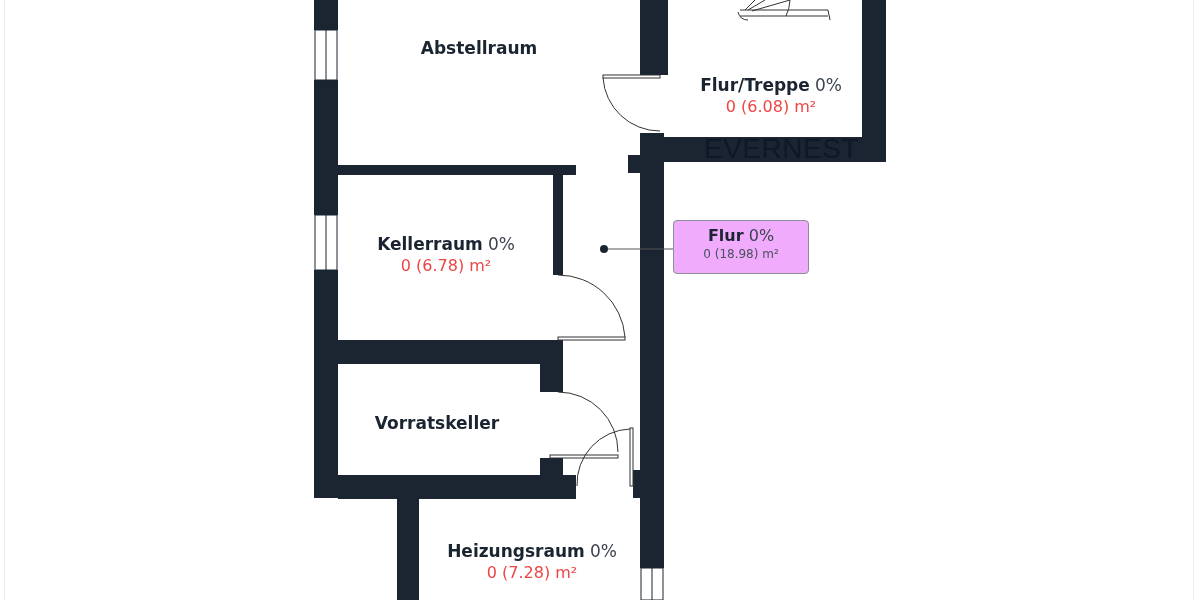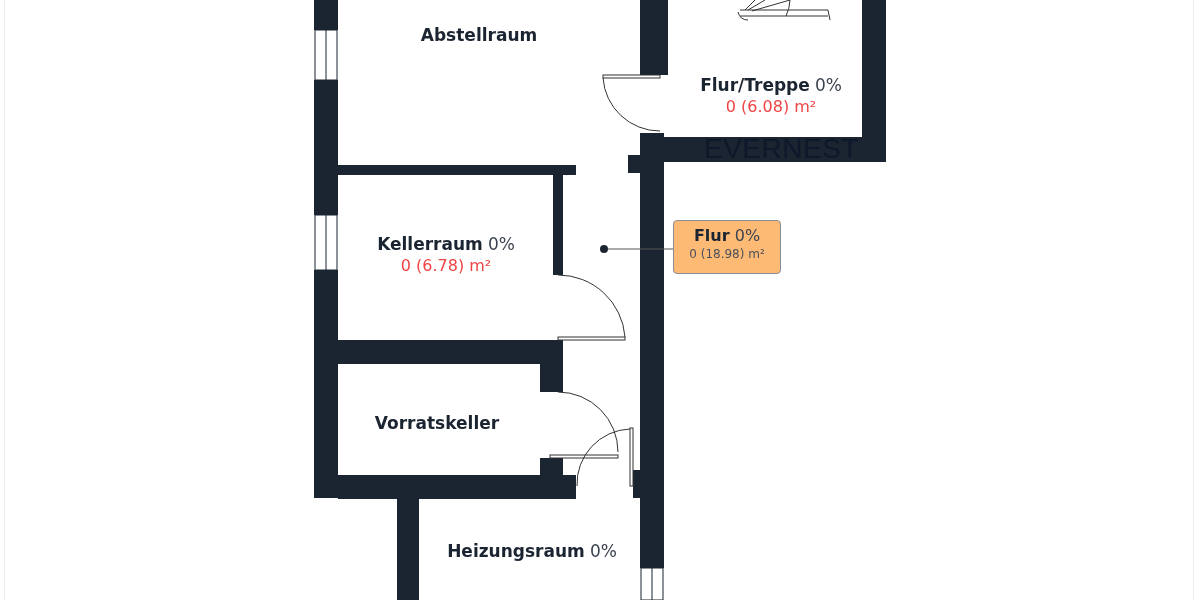--- a/index.html
+++ b/index.html
@@ -3,21 +3,21 @@
 <meta charset="utf-8">
 <style>
   html,body{margin:0;padding:0;background:#fff;}
   body{width:1200px;height:600px;position:relative;overflow:hidden;font-family:"DejaVu Sans","Liberation Sans",sans-serif;}
   .frame{position:absolute;left:4px;top:0;width:1190px;height:600px;border-left:1px solid #ececec;border-right:1px solid #ececec;box-sizing:border-box;}
   svg{position:absolute;left:0;top:0;}
   .lbl{position:absolute;text-align:center;color:#1b2431;white-space:nowrap;transform:translateX(-50%);}
   .lbl .name{font-weight:bold;font-size:17px;}
   .lbl .pct{font-weight:normal;color:#3c4450;font-size:17px;}
   .lbl .area{display:block;font-size:16px;color:#ef4444;margin-top:2px;}
-  .callout{position:absolute;left:673px;top:220px;width:108px;height:54px;border:1px solid #8a8f96;border-radius:4px;background:#fdba74;box-sizing:border-box;text-align:center;padding-top:5px;}
+  .callout{position:absolute;left:673px;top:220px;width:136px;height:54px;border:1px solid #8a8f96;border-radius:4px;background:#f0abfc;box-sizing:border-box;text-align:center;padding-top:5px;}
   .callout .name{font-weight:bold;font-size:16px;color:#1b2431;}
   .callout .pct{font-size:16px;color:#3c4450;}
   .callout .area{display:block;font-size:12px;color:#4a515c;margin-top:2px;}
   .brand{position:absolute;left:704px;top:133px;font-size:28px;color:#0f172a;letter-spacing:0.5px;font-family:"Liberation Sans",sans-serif;}
 </style>
 </head>
 <body>
 
 <div class="frame"></div>
 
@@ -75,21 +75,21 @@
     <path d="M745 10 L755 0 M748 10 L765 0 M752 11 L790 0 M790 0 A40 40 0 0 1 786 16"></path>
     <path d="M738 12 Q740 20 748 20"></path>
   </g>
 
   <circle cx="604" cy="249" r="4" fill="#1b2431"></circle>
   <line x1="608" y1="249" x2="673" y2="249" stroke="#555" stroke-width="1"></line>
 </svg>
 
 <div class="brand">EVERNEST</div>
 
-<div class="lbl" style="left:479px;top:25px;">
+<div class="lbl" style="left:479px;top:38px;">
   <span class="name">Abstellraum</span>
 </div>
 
 <div class="lbl" style="left:771px;top:50px;margin-top:25px;">
   <span class="name">Flur/Treppe</span>
   <span class="pct">0%</span>
   <span class="area">0 (6.08) m²</span>
 </div>
 
 <div class="lbl" style="left:446px;top:234px;">
@@ -104,13 +104,14 @@
   <span class="area">0 (18.98) m²</span>
 </div>
 
 <div class="lbl" style="left:437px;top:413px;">
   <span class="name">Vorratskeller</span>
 </div>
 
 <div class="lbl" style="left:532px;top:541px;">
   <span class="name">Heizungsraum</span>
   <span class="pct">0%</span>
+  <span class="area">0 (7.28) m²</span>
 </div>
 
 </body></html>

